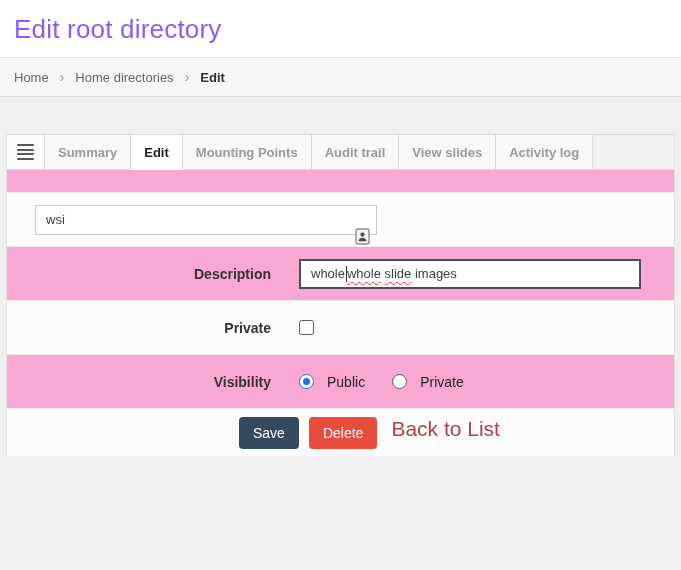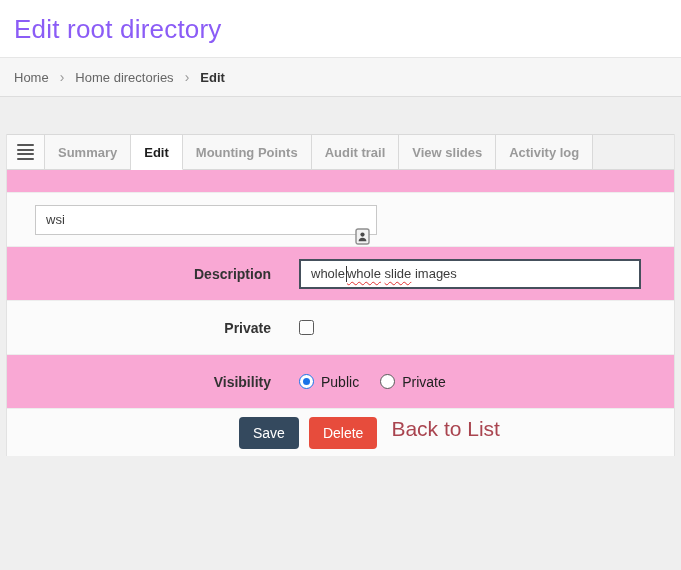--- a/index.html
+++ b/index.html
@@ -62,21 +62,21 @@
   .caret{display:inline-block;width:1px;height:16px;background:#333;margin-left:1px;}
   .autofill-icon{position:absolute;right:6px;top:7px;cursor:pointer;}
   
   .checkbox{width:15px;height:15px;border:1.6px solid #5a5a5a;border-radius:2.5px;background:#fdfdfd;cursor:pointer;}
   .radio{width:15px;height:15px;border:1.6px solid #5a5a5a;border-radius:50%;background:#fff;cursor:pointer;position:relative;}
   .radio.checked{border-color:var(--radio-blue);}
   .radio.checked::after{
     content:"";position:absolute;left:50%;top:50%;width:7px;height:7px;margin:-3.5px 0 0 -3.5px;
     border-radius:50%;background:var(--radio-blue);
   }
-  .radio-group{display:flex;align-items:center;gap:7px;font-size:14px;color:#222;}
+  .radio-group{display:flex;align-items:center;gap:13px;font-size:14px;color:#222;}
   .radio-group .opt2{margin-left:14px;}
   
   .frow.actions{height:48px;padding-left:28px;}
   .frow.actions .ctl{margin-left:204px;gap:10px;}
   .btn{border:none;border-radius:4px;color:#fff;font-size:14px;padding:8px 14px;cursor:pointer;font-family:inherit;}
   .btn.save{background:var(--save-bg);}
   .btn.delete{background:var(--delete-bg);}
   .back-link{color:var(--back-link);font-size:21px;text-decoration:none;margin-left:4px;cursor:pointer;}
 </style>
 </head>

